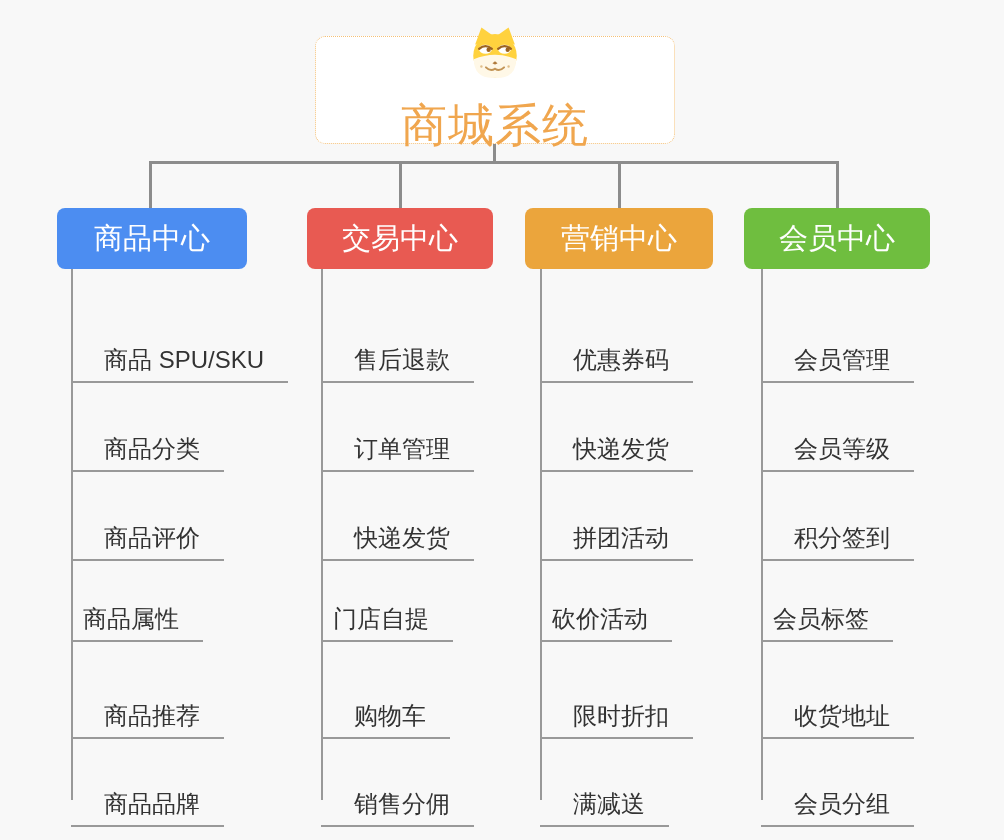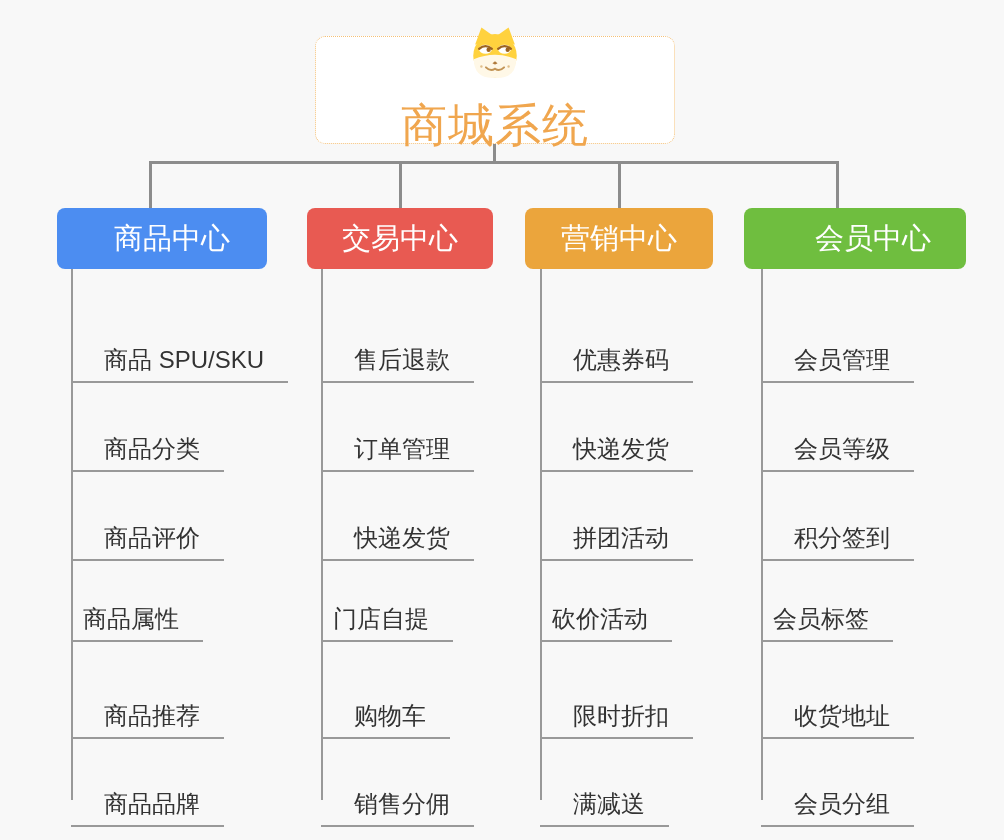--- a/index.html
+++ b/index.html
@@ -55,24 +55,24 @@
     height: 61px;
     border-radius: 8px;
     display: flex;
     align-items: center;
     justify-content: center;
     color: #FFFFFF;
     font-size: 29px;
     white-space: nowrap;
     cursor: default;
   }
-  .branch-node.b0 { left: 57px;  width: 190px; padding-left: 20px; }
+  .branch-node.b0 { left: 57px;  width: 190px; }
   .branch-node.b1 { left: 307px; width: 186px; }
   .branch-node.b2 { left: 525px; width: 188px; }
-  .branch-node.b3 { left: 744px; width: 186px; padding-left: 36px; }
+  .branch-node.b3 { left: 744px; width: 186px; }
 
   
   .spine {
     position: absolute;
     top: 269px;
     width: 2px;
     height: 531px;
     background: #999999;
   }
   .spine.s0 { left: 71px; }

